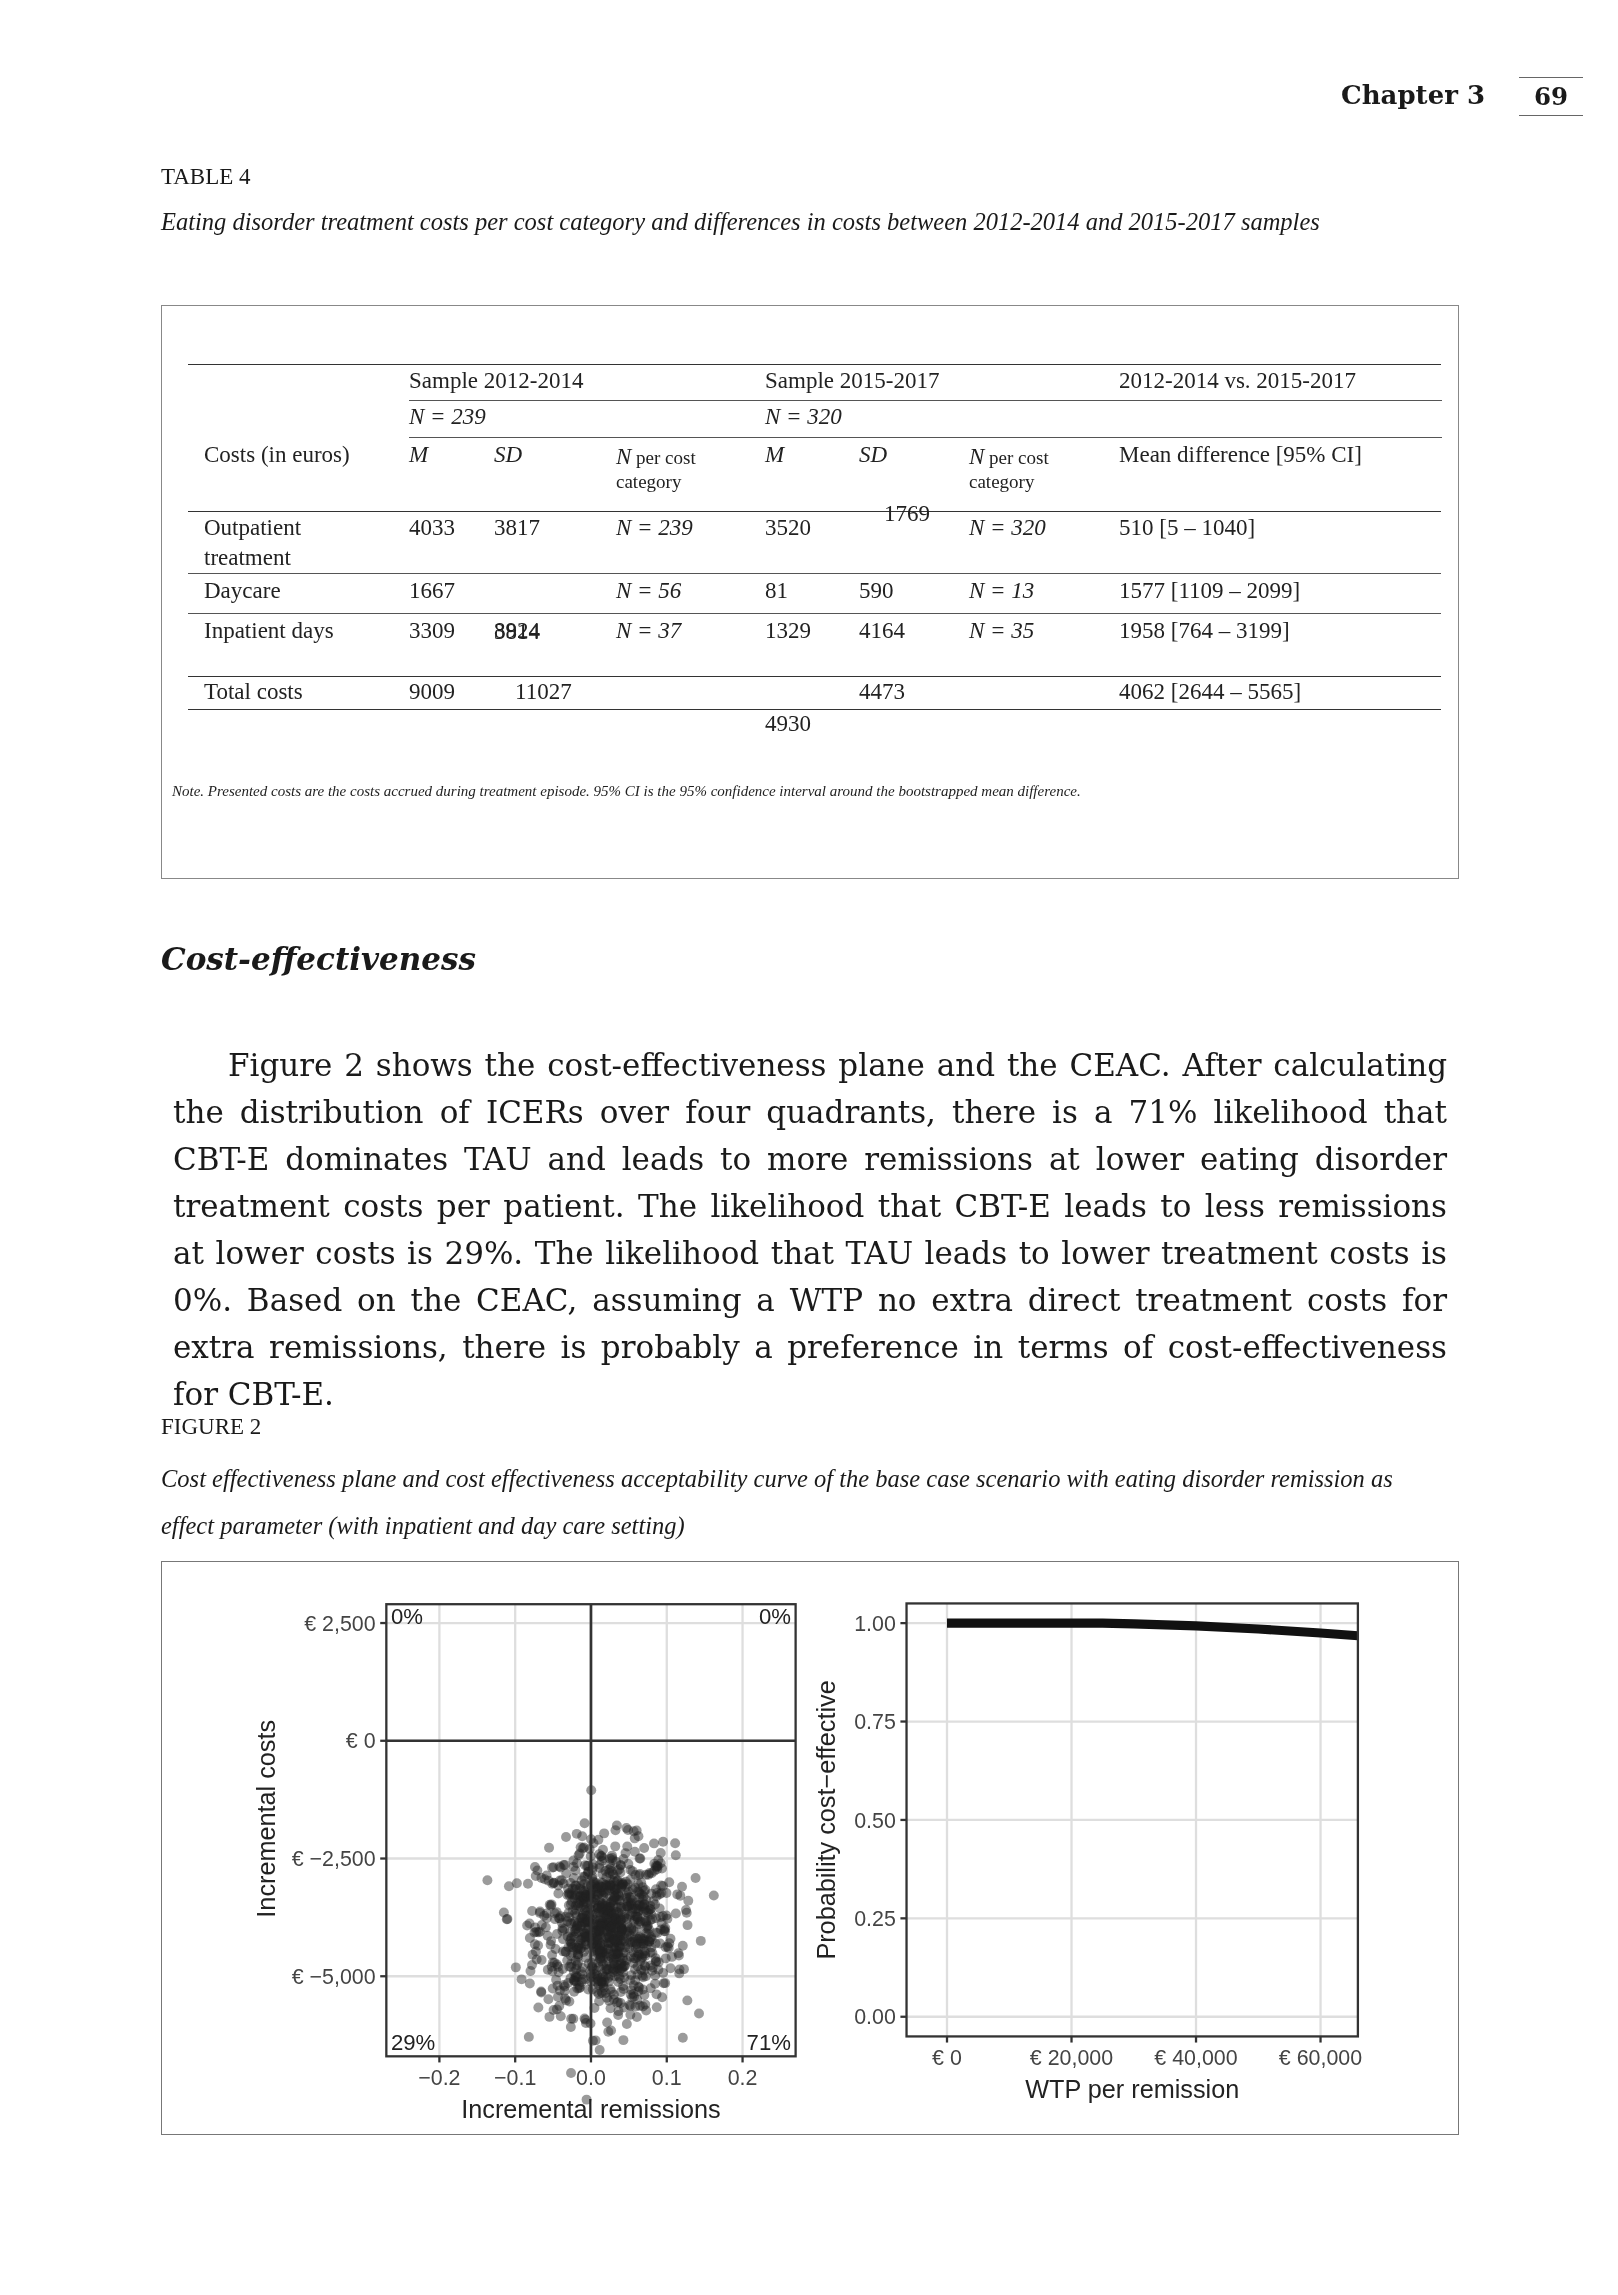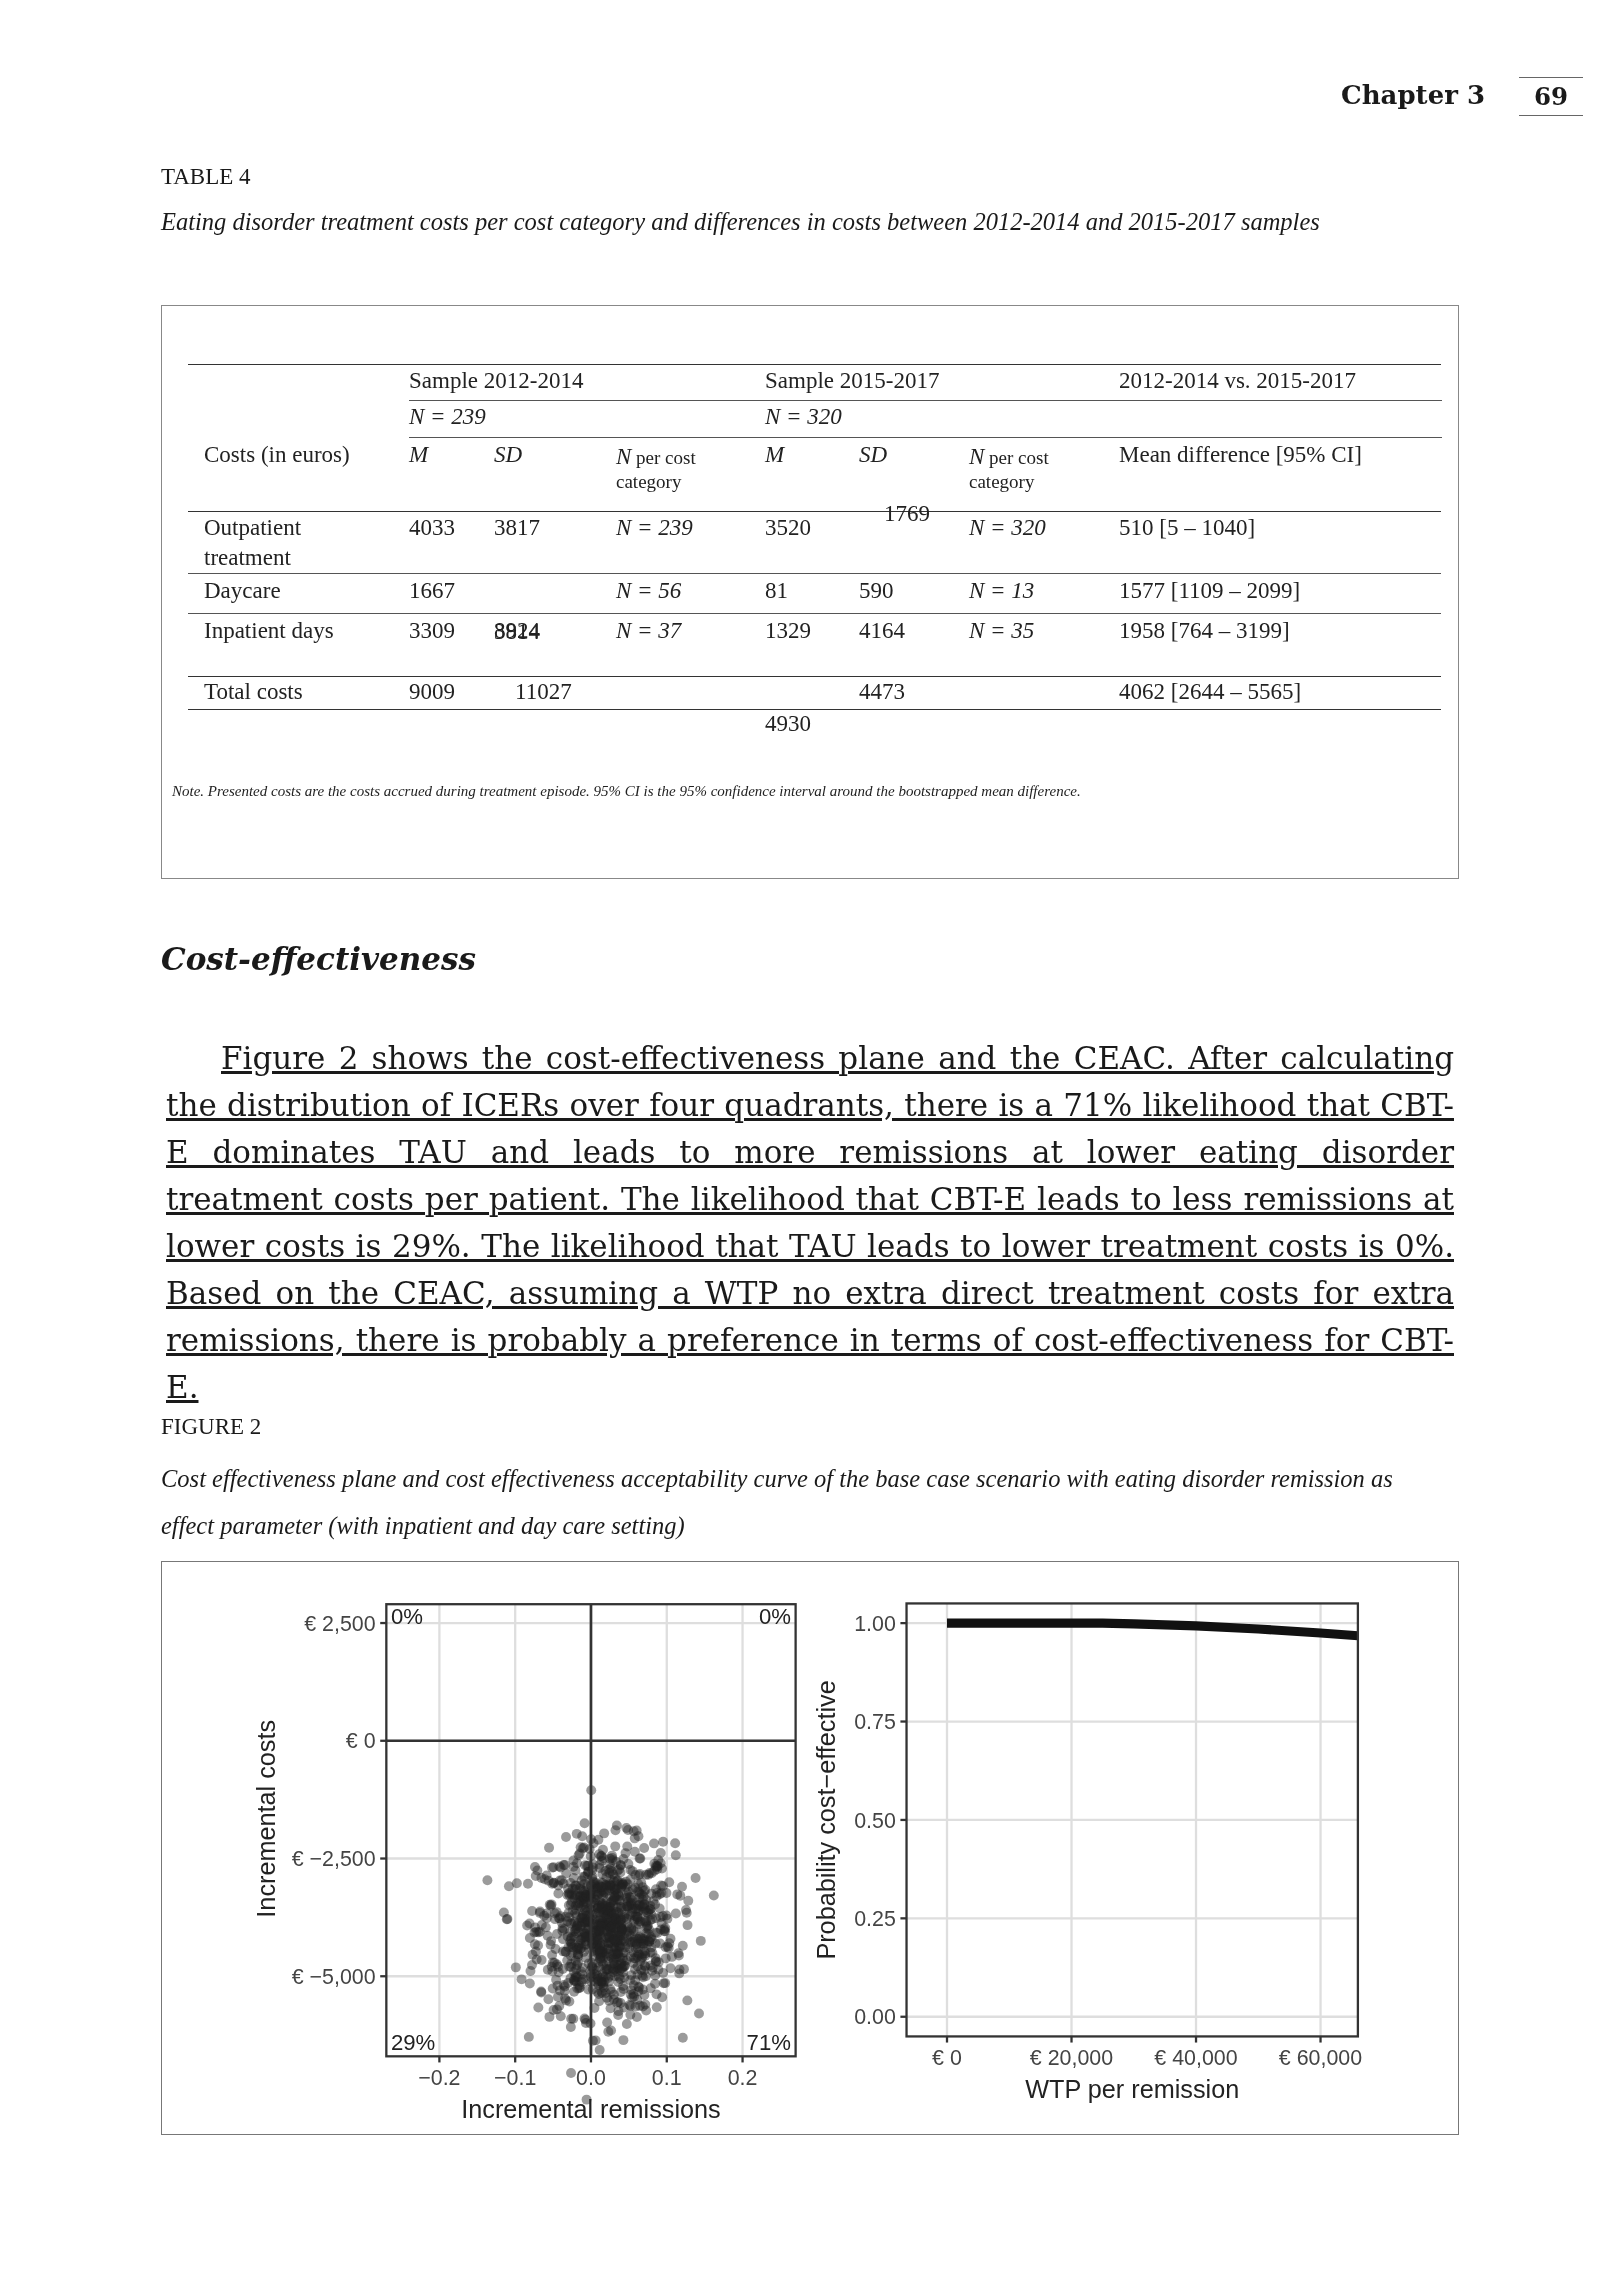--- a/index.html
+++ b/index.html
@@ -11,21 +11,21 @@
   .caption-italic { font-family:"Liberation Serif", serif; font-style:italic; font-size:24.5px; }
   .table-frame { left:161px; top:305px; width:1298px; height:574px; border:1.5px solid #888; box-sizing:border-box; }
   .tbl { position:absolute; font-family:"Liberation Serif", serif; font-size:23px; color:#222; }
   .hline { position:absolute; height:0; border-top:1.5px solid #333; }
   .hline.thin { border-top:1.1px solid #555; }
   .small { font-size:19px; }
   .it { font-style:italic; }
   .note { left:172px; top:778px; width:1278px; font-family:"Liberation Serif", serif; font-size:15px; line-height:27.5px; color:#222;font-style:italic; }
   .section-head { left:161px; top:941px; font-family:"DejaVu Serif", serif; font-style:italic; font-weight:bold; font-size:31px; }
   .body-text { left:161px; top:1030px; width:1298px; font-family:"DejaVu Serif", serif; font-size:31px; line-height:47px; text-align:justify; }
-  .body-text p { margin:5px; text-indent:55px;text-decoration:underline; }
+  .body-text p { margin:12px; text-indent:55px; }
   .fig-frame { left:161px; top:1561px; width:1298px; height:574px; border:1.5px solid #777; box-sizing:border-box; }
   svg text { font-family:"Liberation Sans", sans-serif; }
 </style>
 </head>
 <body>
 
 <div class="abs chapter">Chapter 3</div>
 <div class="abs pagenum-box">69</div>
 
 <div class="abs caption-label" style="left:161px; top:164px;">TABLE 4</div>

